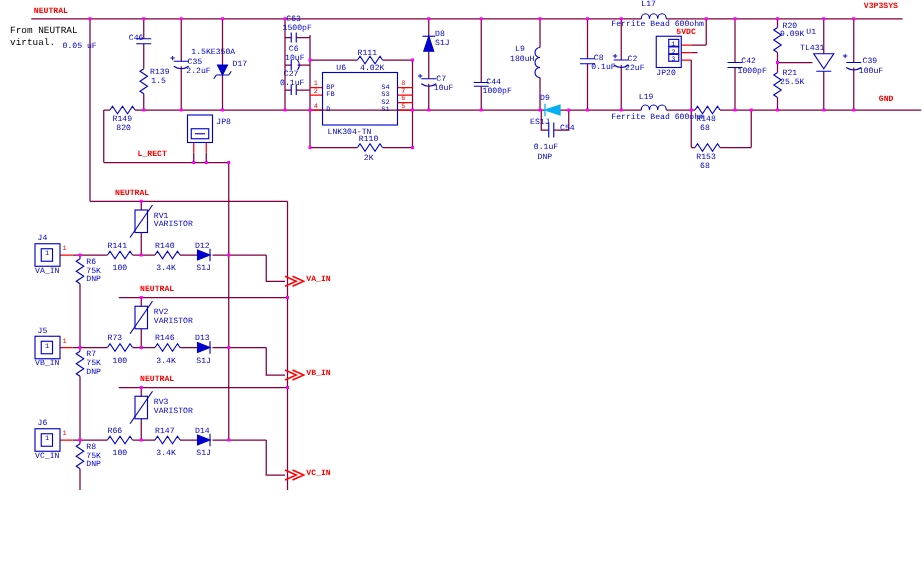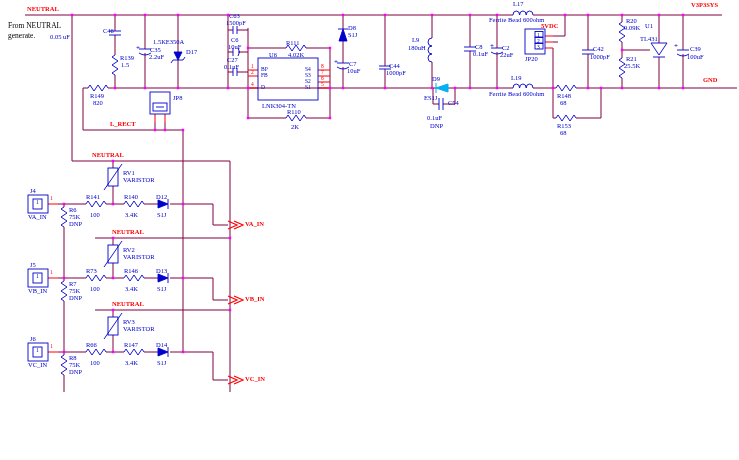--- a/index.html
+++ b/index.html
@@ -1,17 +1,17 @@
 <!DOCTYPE html>
 <html><head>
 <meta charset="utf-8">
 <style>
   html,body{margin:0;padding:0;background:#fff}
   #page{position:relative;width:739px;height:392px;background:#ffffff;overflow:hidden;
-        font-family:Liberation Serif, serif}
+        font-family:Liberation Mono, monospace}
   #canvas{position:absolute;left:0;top:0}
   .lbl{position:absolute;line-height:1;white-space:pre;letter-spacing:0}
   .net{color:#ff0000;font-size:6.5px;font-weight:bold}
   .ref{color:#0000cc;font-size:6.5px}
   .pn{color:#0000cc;font-size:5.5px}
   .pr{color:#ff0000;font-size:5.5px}
   .note{color:#000000;font-size:7.5px}
   .plus{color:#0000cc;font-size:7px;font-weight:bold}
 </style>
 </head>
@@ -217,21 +217,21 @@
       <span class="lbl net" style="left: 112px; top: 301px;">NEUTRAL</span>
       <span class="lbl net" style="left: 83px; top: 436px;">NEUTRAL</span>
       <span class="lbl net" style="left: 245px; top: 221px;">VA_IN</span>
       <span class="lbl net" style="left: 245px; top: 296px;">VB_IN</span>
       <span class="lbl net" style="left: 245px; top: 376px;">VC_IN</span>
       <span class="lbl net" style="left: 541px; top: 23px;">5VDC</span>
       <span class="lbl net" style="left: 398px; top: 429px;">GND</span>
       <span class="lbl net" style="left: 398px; top: 442px;">V3P3SYS</span>
       <span class="lbl net" style="left: 398px; top: 452px;">NEUTRAL</span>
       <span class="lbl note" style="left: 8px; top: 22px;">From NEUTRAL</span>
-      <span class="lbl note" style="left: 8px; top: 32px;">generate.</span>
+      <span class="lbl note" style="left: 8px; top: 32px;">virtual.</span>
       <span class="lbl note" style="left: 3px; top: 400px; margin-left: 26px;">R6, R7, R8 can be used to</span>
       <span class="lbl note" style="left: 3px; top: 410px;">generate a virtual neutral.</span>
       <span class="lbl ref" style="left: 103px; top: 28px;">C46</span>
       <span class="lbl ref" style="left: 50px; top: 34px;">0.05 uF</span>
       <span class="lbl ref" style="left: 120px; top: 55px;">R139</span>
       <span class="lbl ref" style="left: 121px; top: 62px;">1.5</span>
       <span class="lbl ref" style="left: 150px; top: 47px;">C35</span>
       <span class="lbl ref" style="left: 149px; top: 54px;">2.2uF</span>
       <span class="lbl ref" style="left: 153px; top: 39px;">1.5KE350A</span>
       <span class="lbl ref" style="left: 186px; top: 49px;">D17</span>

